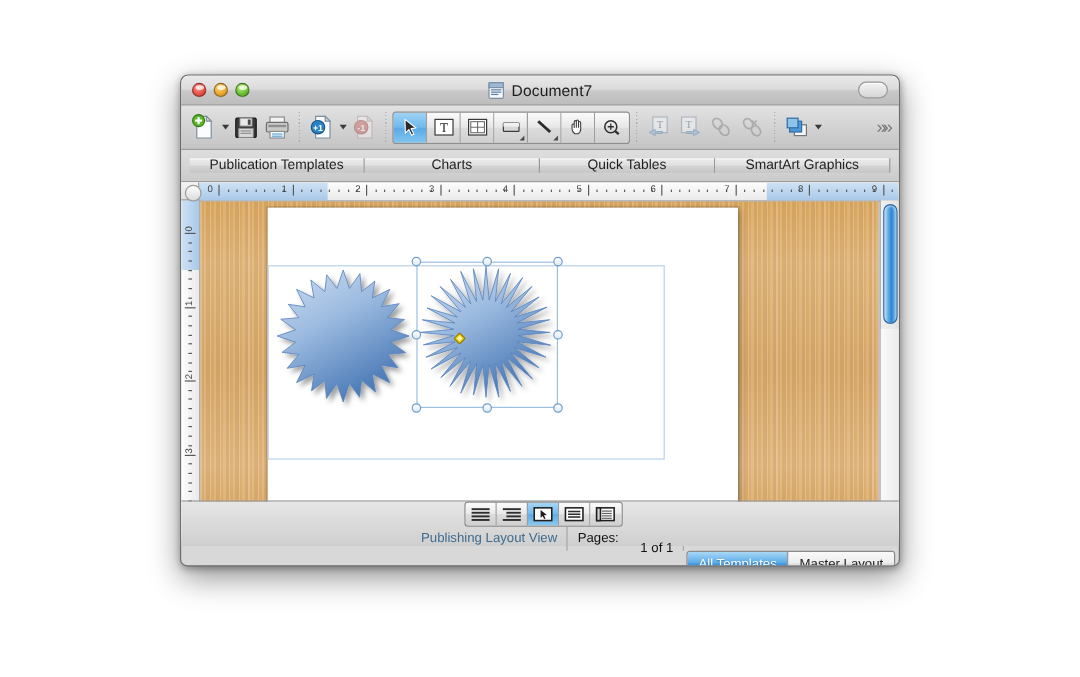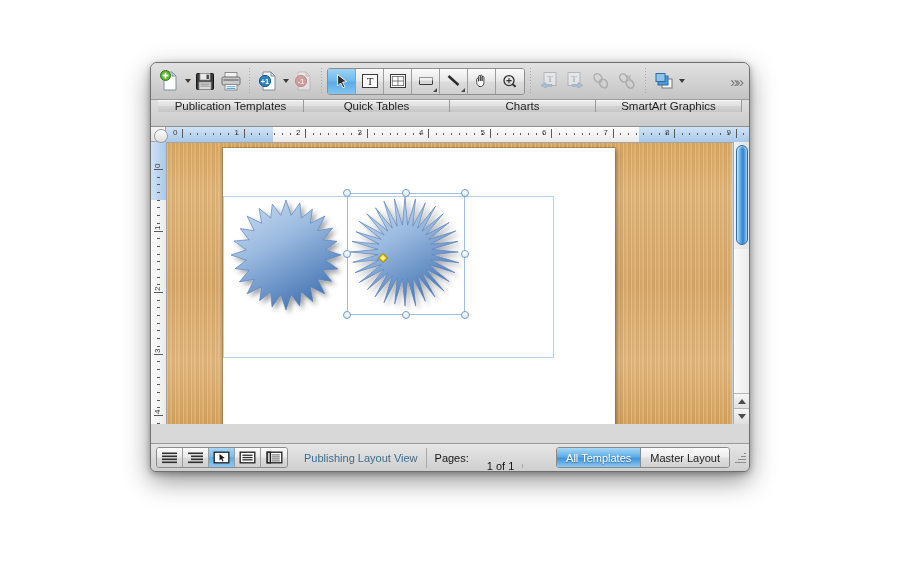--- a/index.html
+++ b/index.html
@@ -67,21 +67,21 @@
     border-right:1px solid #9d9d9d;position:relative;box-sizing:border-box;
     background:linear-gradient(to bottom,#fbfbfb 0%,#e7e7e7 48%,#dcdcdc 52%,#cfcfcf 100%);}
   .tool-btn:last-child{border-right:none;}
   .tool-btn.active{background:linear-gradient(to bottom,#9fd2f3 0%,#6fb8ec 48%,#5aaae6 52%,#83c4ef 100%);}
   .corner-tri{position:absolute;right:2px;bottom:2px;width:0;height:0;
     border-left:4px solid transparent;border-bottom:4px solid #4a4a4a;}
   #overflow-chevrons{margin-left:auto;margin-right:2px;display:flex;align-items:center;
      font-size:15px;color:#777;line-height:1;flex:none;letter-spacing:-3px;}
 
   
-  #tabbar{height:26px;display:flex;align-items:flex-start;
+  #tabbar{height:26px;display:flex;align-items:center;
     background:linear-gradient(to bottom,#dedede,#cbcbcb);
     border-bottom:1px solid #8f8f8f;}
   .tab{flex:1;display:flex;align-items:center;justify-content:center;
     font-size:11.5px;color:#1e1e1e;border-right:1px solid #9a9a9a;
     background:linear-gradient(to bottom,#ececec 0%,#e0e0e0 48%,#d4d4d4 52%,#c6c6c6 100%);
     box-shadow:inset 0 1px 0 rgba(255,255,255,.65);}
   .tab:first-child{border-left:1px solid #9a9a9a;}
   .tab:last-child{border-right:none;}
   #tab-edge-l,#tab-edge-r{width:7px;flex:none;
     background:linear-gradient(to bottom,#d9d9d9,#c2c2c2);}
@@ -149,23 +149,23 @@
   .sc-arrow{position:absolute;left:0;right:0;height:15px;
     background:linear-gradient(to bottom,#f6f6f6,#dedede);
     border-top:1px solid #b4b4b4;display:flex;align-items:center;justify-content:center;}
   #sc-up{bottom:15px;} #sc-down{bottom:0;}
   .ar-up{width:0;height:0;border-left:4px solid transparent;border-right:4px solid transparent;
     border-bottom:5px solid #4d4d4d;}
   .ar-dn{width:0;height:0;border-left:4px solid transparent;border-right:4px solid transparent;
     border-top:5px solid #4d4d4d;}
 
   
-  #statusbar{position:absolute;left:0;right:0;bottom:0;height:28px;
+  #statusbar{position:absolute;left:0;right:0;bottom:16px;height:38px;
     background:linear-gradient(to bottom,#e6e6e6,#cfcfcf);
-    border-top:1px solid #9a9a9a;display:flex;align-items:center;padding:0 0 0 5px;box-sizing:border-box;}
+    border-top:1px solid #9a9a9a;display:flex;align-items:center;padding:0 0 0 5px;box-sizing:border-box;flex-direction:column;}
   #view-group{display:flex;height:19px;border:1px solid #8c8c8c;border-radius:3px;overflow:hidden;flex:none;
     background:#e0e0e0;}
   .view-btn{width:26px;display:flex;align-items:center;justify-content:center;
     border-right:1px solid #9d9d9d;box-sizing:border-box;
     background:linear-gradient(to bottom,#fbfbfb 0%,#eaeaea 48%,#dcdcdc 52%,#cfcfcf 100%);}
   .view-btn:last-child{border-right:none;}
   .view-btn.active{background:linear-gradient(to bottom,#a6d6f4 0%,#74bbed 48%,#5dade7 52%,#8bc8f0 100%);}
   #status-fields{display:flex;align-items:stretch;height:20px;margin-left:8px;flex:none;}
   .sfield{display:flex;align-items:center;padding:0 8px;font-size:11px;
     border-right:1px solid #a8a8a8;}
@@ -182,20 +182,46 @@
   .seg.inactive{color:#1d1d1d;background:linear-gradient(to bottom,#fafafa 0%,#ededed 48%,#dfdfdf 52%,#d2d2d2 100%);}
   #resize-grip{width:14px;height:14px;margin-right:2px;flex:none;position:relative;}
   #resize-grip i{position:absolute;right:1px;background:#8d8d8d;height:1px;}
 </style>
 </head>
 <body>
 
 <div id="root">
   <div id="window">
 
+    <div id="titlebar">
+      <div class="light" id="close-btn">
+          <span class="gl"></span>
+        </div>
+      <div class="light" id="min-btn">
+          <span class="gl"></span>
+        </div>
+      <div class="light" id="max-btn">
+          <span class="gl"></span>
+        </div>
+
+      <div id="title-wrap">
+        <span id="doc-icon">
+          <svg width="15" height="15" viewBox="0 0 15 15">
+            <rect x="1.5" y="1" width="12" height="13" rx="1.2" fill="#f3f6fa" stroke="#7b8fa6" stroke-width="1"></rect>
+            <rect x="1.5" y="1" width="12" height="4" fill="#9db8d2" stroke="#7b8fa6" stroke-width="1"></rect>
+            <rect x="3.2" y="6.4" width="8.6" height="1" fill="#5d7ea3"></rect>
+            <rect x="3.2" y="8.3" width="8.6" height="1" fill="#5d7ea3"></rect>
+            <rect x="3.2" y="10.2" width="6" height="1" fill="#5d7ea3"></rect>
+          </svg>
+        </span>
+        <span id="title-text">Document7</span>
+      </div>
+
+      <div id="toolbar-toggle"></div>
+    </div>
 
     <div id="toolbar">
 
       <div class="tb-item">
         <span class="tb-icon">
           <svg width="26" height="26" viewBox="0 0 26 26">
             <path d="M7 4h8l4 4v14H7z" fill="#fbfcfe" stroke="#7e8fa0" stroke-width="1"></path>
             <path d="M15 4v4h4z" fill="#d5dde6" stroke="#7e8fa0" stroke-width="1"></path>
             <circle cx="8.5" cy="7.5" r="5" fill="#5cb82f" stroke="#2f7a10" stroke-width="1"></circle>
             <rect x="7.6" y="4.6" width="1.8" height="5.8" fill="#fff"></rect>
@@ -366,24 +392,24 @@
 
       <div id="overflow-chevrons">»»</div>
     </div>
 
     <div id="tabbar">
       <div id="tab-edge-l"></div>
       <div class="tab">
           <span>Publication Templates</span>
         </div>
       <div class="tab">
+          <span>Charts</span>
+        </div>
+      <div class="tab">
           <span>Quick Tables</span>
-        </div>
-      <div class="tab">
-          <span>Charts</span>
         </div>
       <div class="tab">
           <span>SmartArt Graphics</span>
         </div>
       <div id="tab-edge-r"></div>
     </div>
 
     <div id="body-area">
 
       <div id="hruler">

